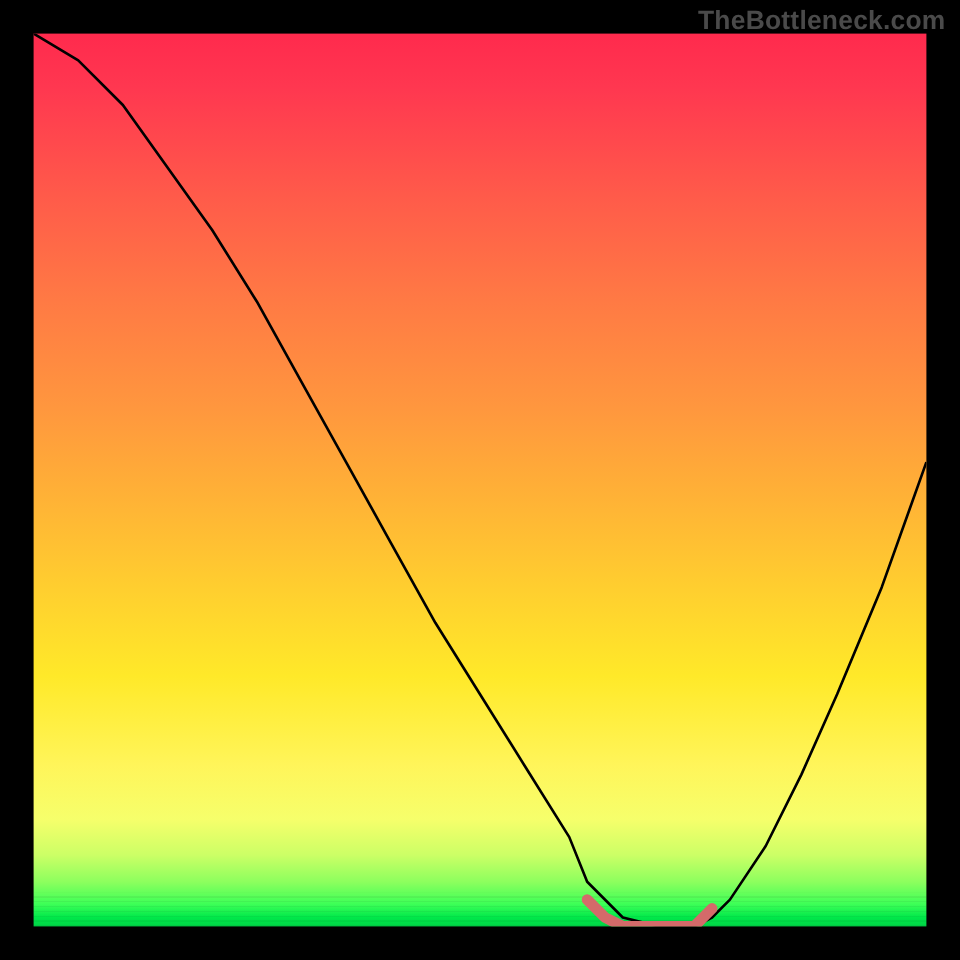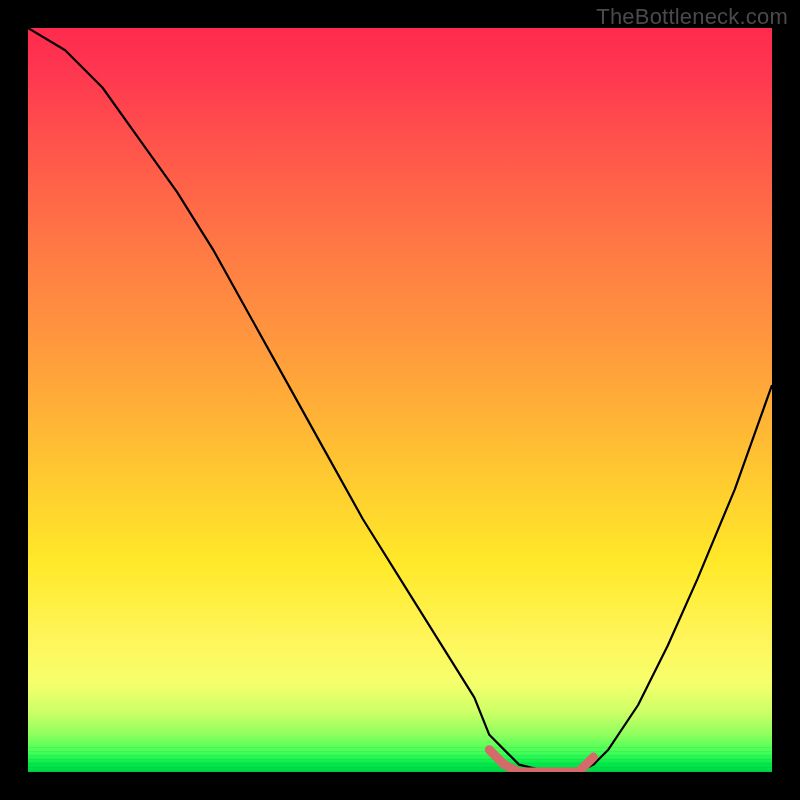--- a/index.html
+++ b/index.html
@@ -60,21 +60,21 @@
     inset: 0;
     width: 744px;
     height: 744px;
   }
   .watermark {
     position: absolute;
     top: 4px;
     right: 12px;
     color: #4a4a4a;
     font-size: 22px;
-    font-weight: 400;
+    font-weight: 700;
     letter-spacing: 0.2px;
   }
 </style>
 </head>
 <body>
 
 <div class="frame">
   <div class="gradient"></div>
   <div class="green-stripes"></div>
 

